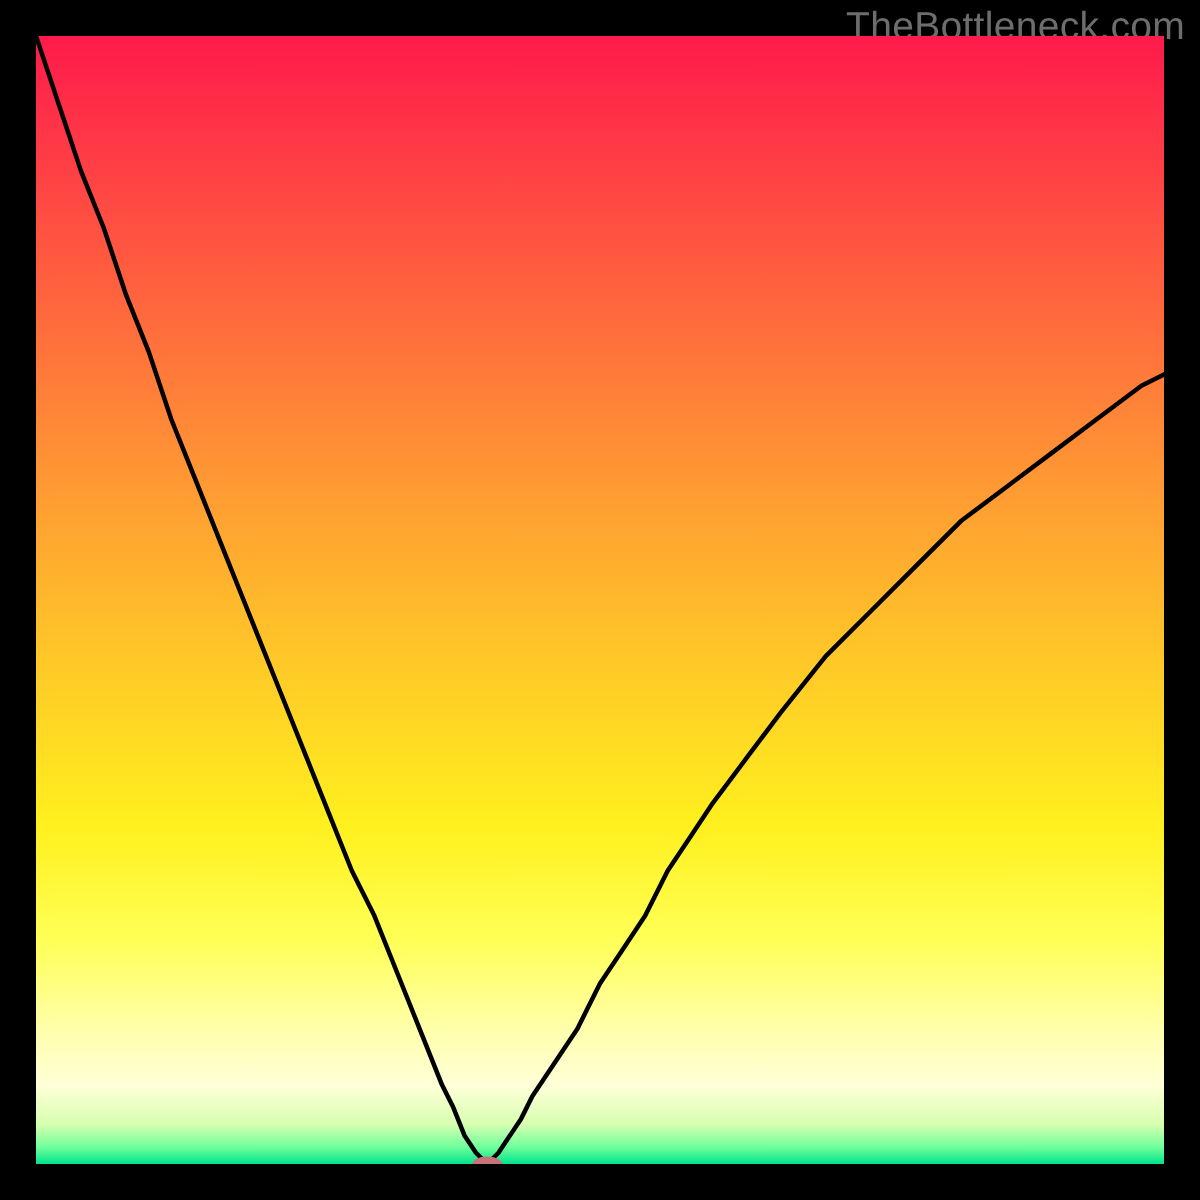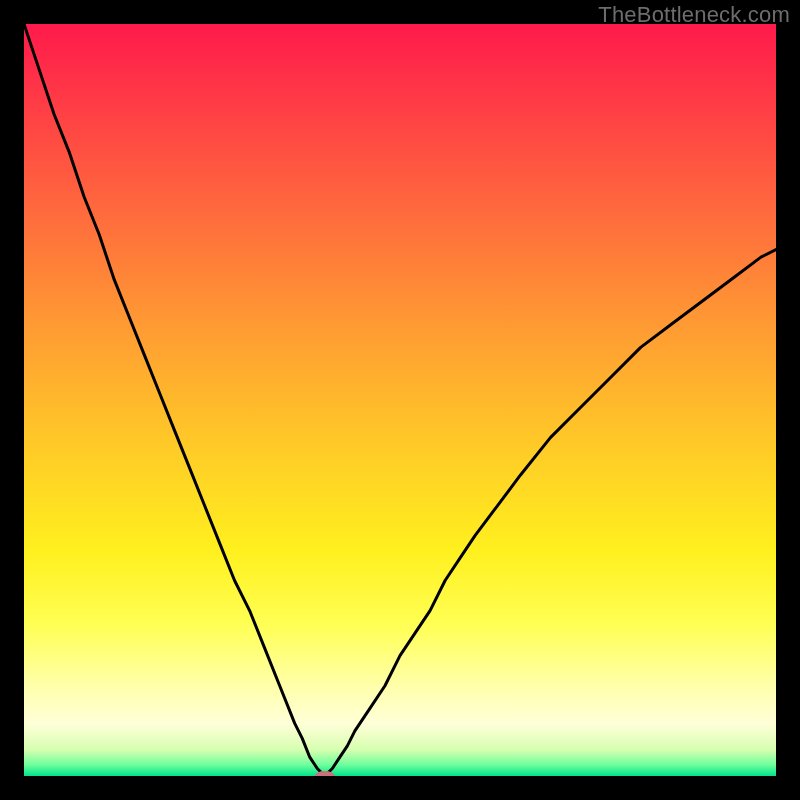--- a/index.html
+++ b/index.html
@@ -24,21 +24,21 @@
     left: 0;
     top: 0;
     width: 752px;
     height: 752px;
   }
   .watermark {
     position: absolute;
     top: 2px;
     right: 10px;
     color: #6d6d6d;
-    font-size: 22px;
+    font-size: 26px;
     font-weight: 500;
     letter-spacing: 0.2px;
     user-select: none;
   }
   svg { display: block; }
 </style>
 </head>
 <body>
 
 <div class="watermark">TheBottleneck.com</div>

